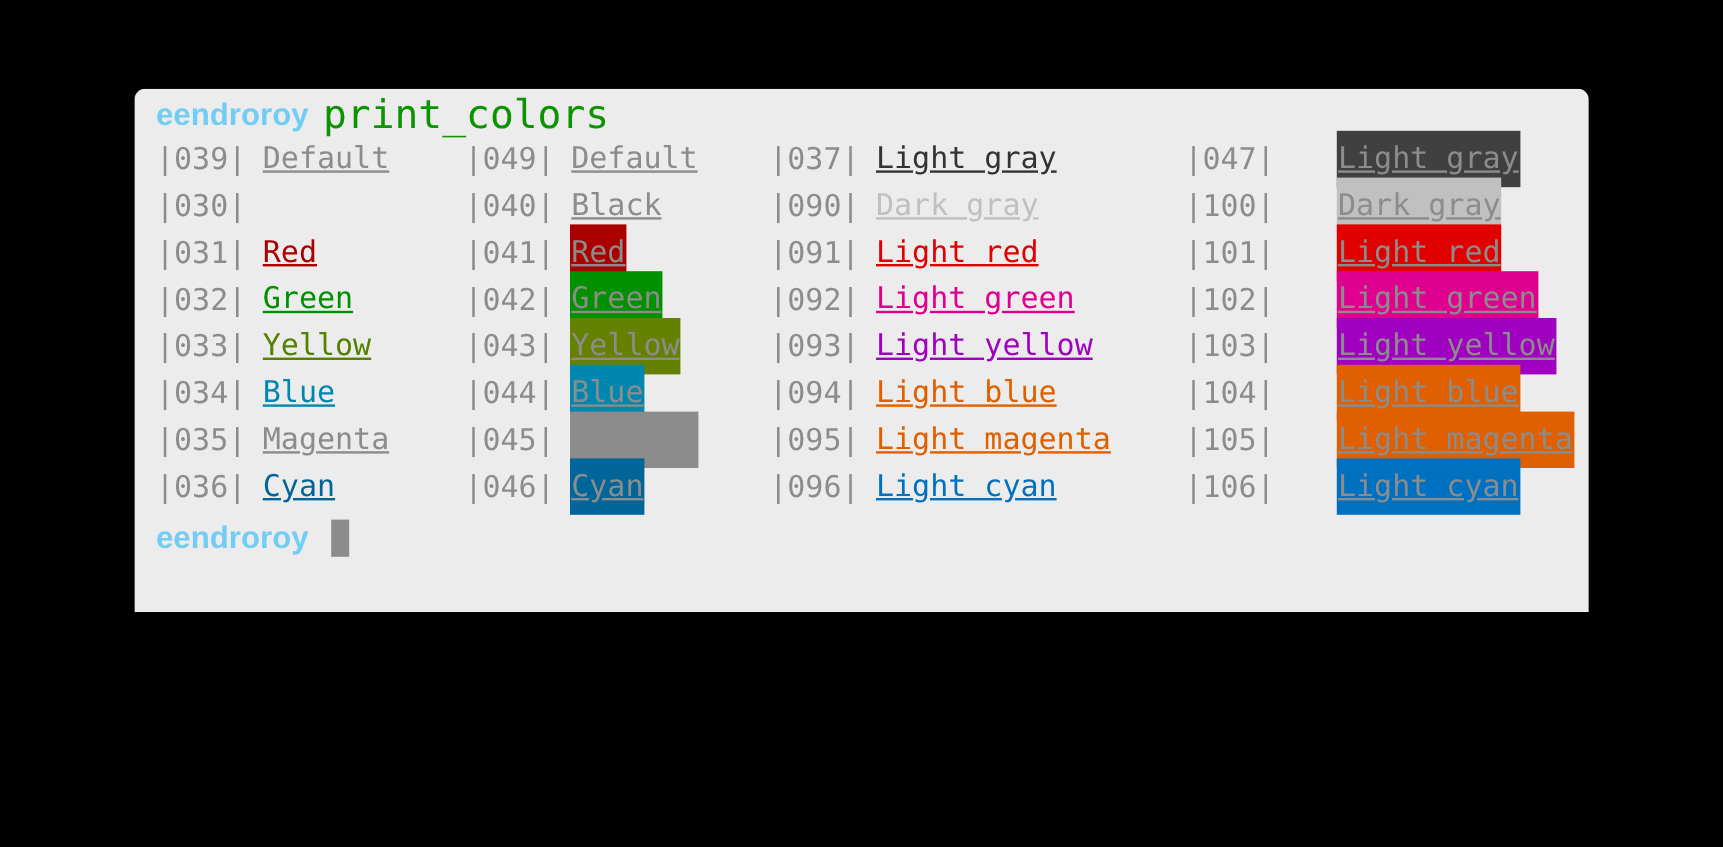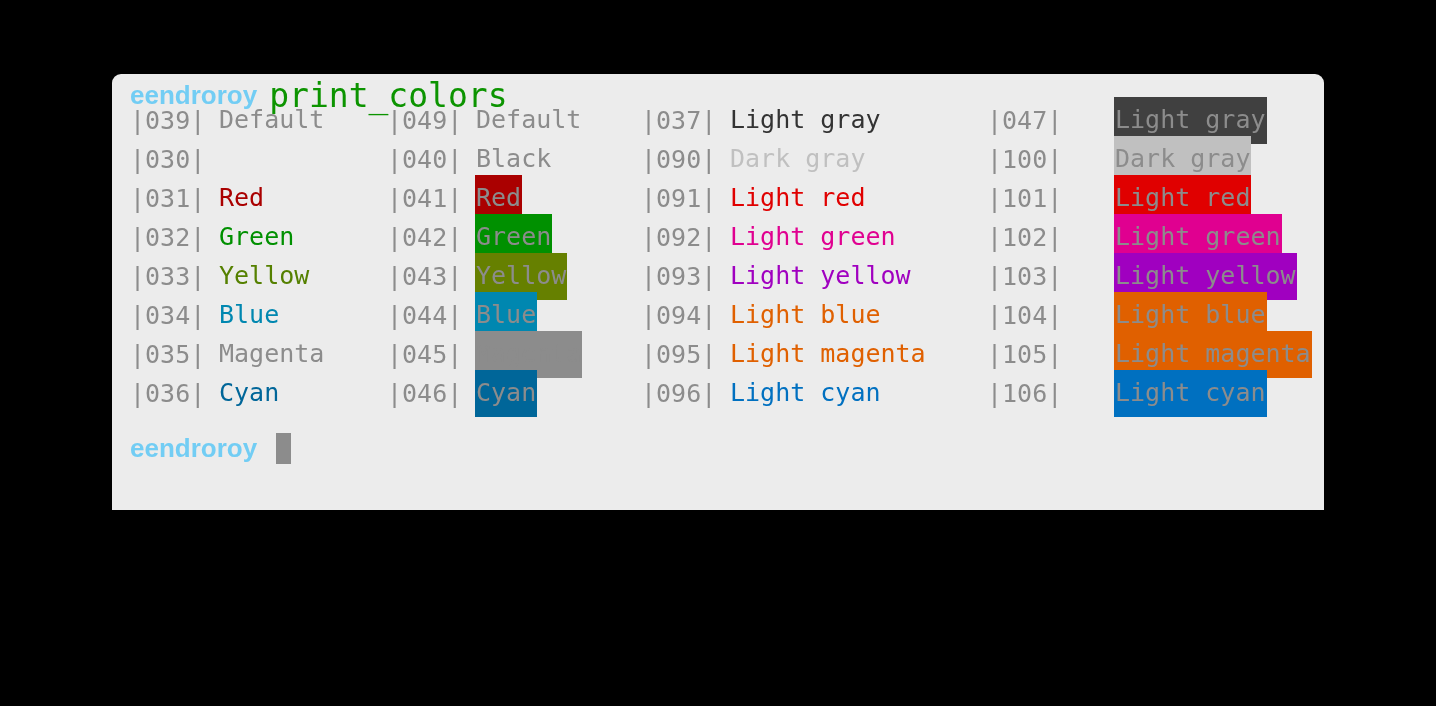--- a/index.html
+++ b/index.html
@@ -100,21 +100,21 @@
     font-family: "DejaVu Sans Mono", monospace;
     font-size: 33px;
     color: #0c9400;
     margin-left: 12px;
   }
 
   
   .color-grid {
     position: absolute;
     left: 18px;
-    top: 27px;
+    top: 39px;
     width: 1180px;
   }
   .grid-row {
     position: relative;
     height: 39px;
     white-space: pre;
   }
   .cell {
     position: absolute;
     top: 0;
@@ -128,20 +128,21 @@
   }
   .cell-code {
     color: #8c8c8c;
   }
   .cell-label {
     padding: 0 0px;
   }
   .cell-label .swatch {
     display: inline-block;
     padding: 3px 1px 5px 1px;
+    text-decoration: underline;
   }
 
   
   .col0 { left: 0px; }
   .col1 { left: 257px; }
   .col2 { left: 511px; }
   .col3 { left: 857px; gap: 39px; }
 
   .code-w { width: 88px; }
 

